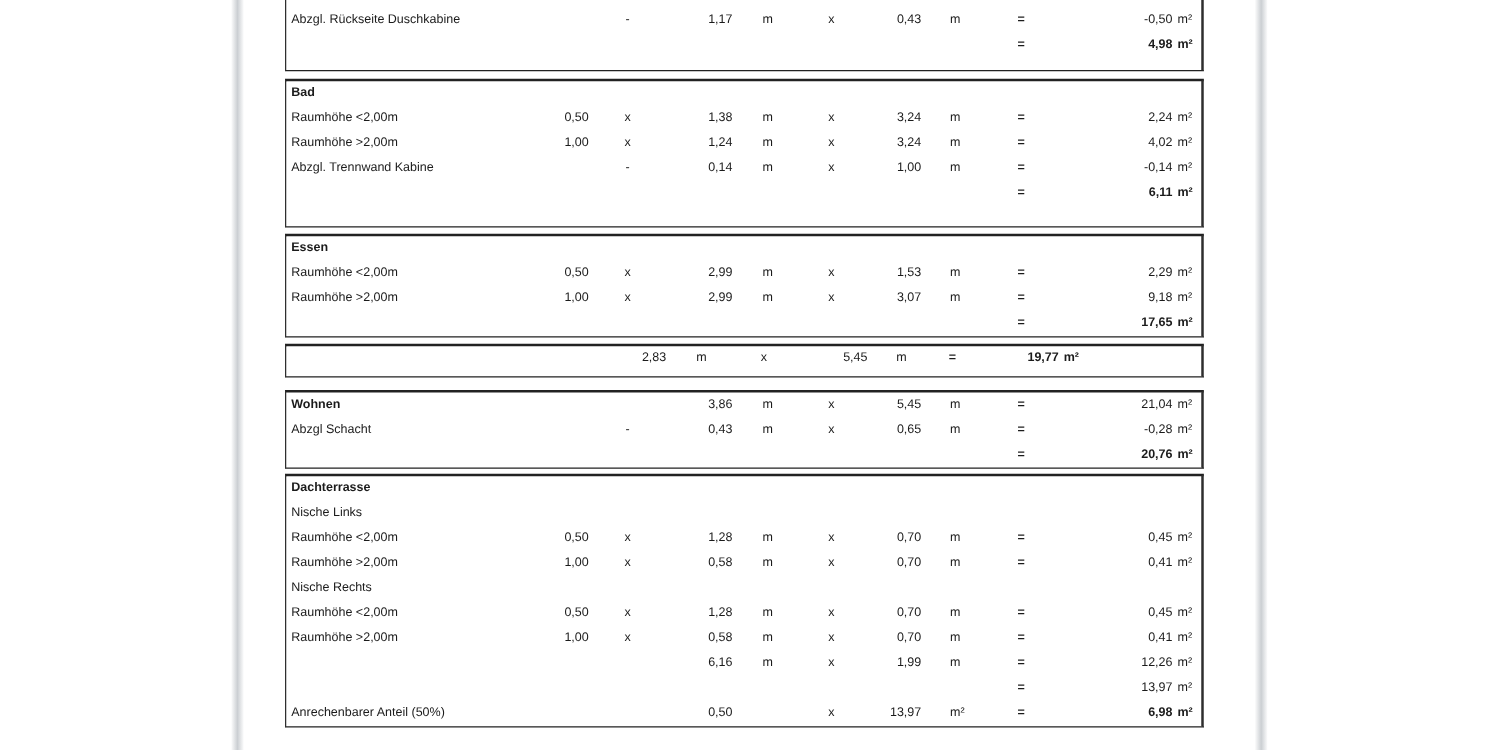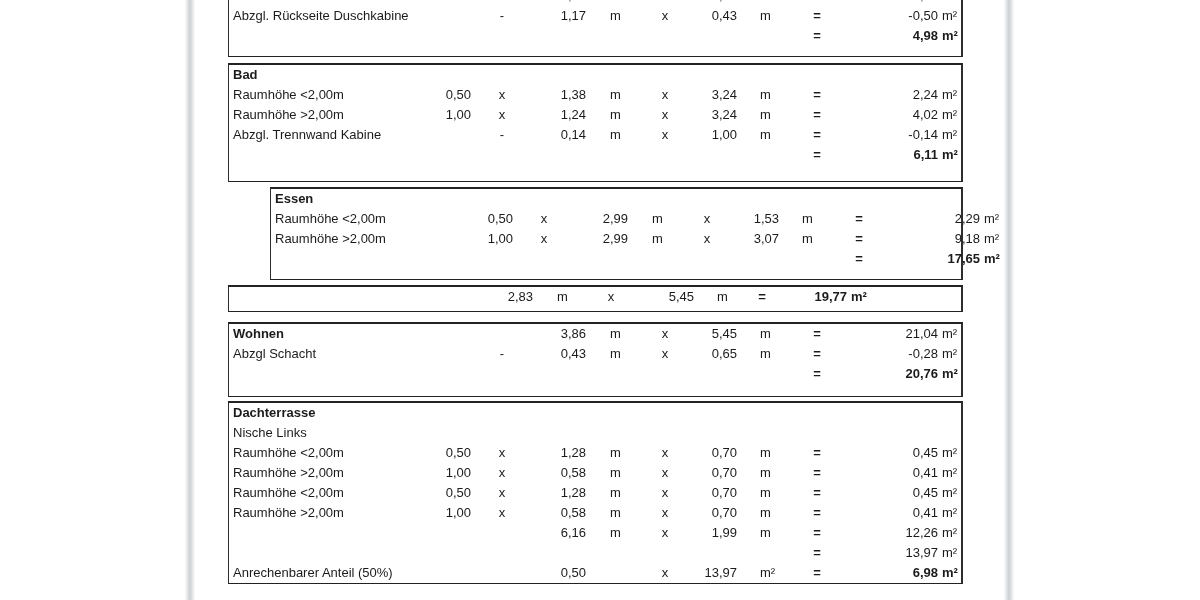--- a/index.html
+++ b/index.html
@@ -23,21 +23,21 @@
     border-right:2px solid #2e2e2e;
     border-top:2px solid #222;
     border-bottom:1px solid #222;
     box-sizing:content-box;
   }
   .section.clipped-top{border-top:none;}
   .row{
     display:grid;
     grid-template-columns:199px 43px 62px 53px 50px 58px 43px 50px 60px 91px 26px;
     height:20px;line-height:20px;
-    font-size:13px;
+    font-size:10px;
     white-space:nowrap;
   }
   .c{overflow:visible;}
   .c-label{padding-left:4px;text-align:left;}
   .c-factor{text-align:right;}
   .c-sign{text-align:center;}
   .c-dim{text-align:right;}
   .c-unit{text-align:left;padding-left:24px;}
   .c-unit2{text-align:left;padding-left:23px;}
   .c-eq{text-align:center;font-weight:bold;}
@@ -153,21 +153,21 @@
         <div class="c c-dim"></div>
         <div class="c c-unit"></div>
         <div class="c c-sign"></div>
         <div class="c c-dim"></div>
         <div class="c c-unit2"></div>
         <div class="c c-eq">=</div>
         <div class="c c-res b">6,11</div>
         <div class="c c-u3 b">m²</div>
       </div>
     </div>
-    <div class="section" style="margin-top: 5px; padding-bottom: 10px; margin-left: 42px;">
+    <div class="section" style="margin-top: 5px; ">
       <div class="row">
         <div class="c c-label b">Essen</div>
         <div class="c c-factor"></div>
         <div class="c c-sign"></div>
         <div class="c c-dim"></div>
         <div class="c c-unit"></div>
         <div class="c c-sign"></div>
         <div class="c c-dim"></div>
         <div class="c c-unit2"></div>
         <div class="c c-eq"></div>
@@ -221,21 +221,21 @@
         <div class="c c-dim">2,83</div>
         <div class="c c-unit">m</div>
         <div class="c c-sign">x</div>
         <div class="c c-dim">5,45</div>
         <div class="c c-unit2">m</div>
         <div class="c c-eq">=</div>
         <div class="c c-res b">19,77</div>
         <div class="c c-u3 b">m²</div>
       </div>
     </div>
-    <div class="section" style="margin-top: 10px; padding-bottom: 12px;">
+    <div class="section" style="margin-top: 10px; padding-bottom: 0;">
       <div class="row">
         <div class="c c-label b">Wohnen</div>
         <div class="c c-factor"></div>
         <div class="c c-sign"></div>
         <div class="c c-dim">3,86</div>
         <div class="c c-unit">m</div>
         <div class="c c-sign">x</div>
         <div class="c c-dim">5,45</div>
         <div class="c c-unit2">m</div>
         <div class="c c-eq">=</div>
@@ -316,20 +316,33 @@
         <div class="c c-dim">0,58</div>
         <div class="c c-unit">m</div>
         <div class="c c-sign">x</div>
         <div class="c c-dim">0,70</div>
         <div class="c c-unit2">m</div>
         <div class="c c-eq">=</div>
         <div class="c c-res">0,41</div>
         <div class="c c-u3">m²</div>
       </div>
       <div class="row">
+        <div class="c c-label">Nische Rechts</div>
+        <div class="c c-factor"></div>
+        <div class="c c-sign"></div>
+        <div class="c c-dim"></div>
+        <div class="c c-unit"></div>
+        <div class="c c-sign"></div>
+        <div class="c c-dim"></div>
+        <div class="c c-unit2"></div>
+        <div class="c c-eq"></div>
+        <div class="c c-res"></div>
+        <div class="c c-u3"></div>
+      </div>
+      <div class="row">
         <div class="c c-label">Raumhöhe &lt;2,00m</div>
         <div class="c c-factor">0,50</div>
         <div class="c c-sign">x</div>
         <div class="c c-dim">1,28</div>
         <div class="c c-unit">m</div>
         <div class="c c-sign">x</div>
         <div class="c c-dim">0,70</div>
         <div class="c c-unit2">m</div>
         <div class="c c-eq">=</div>
         <div class="c c-res">0,45</div>

